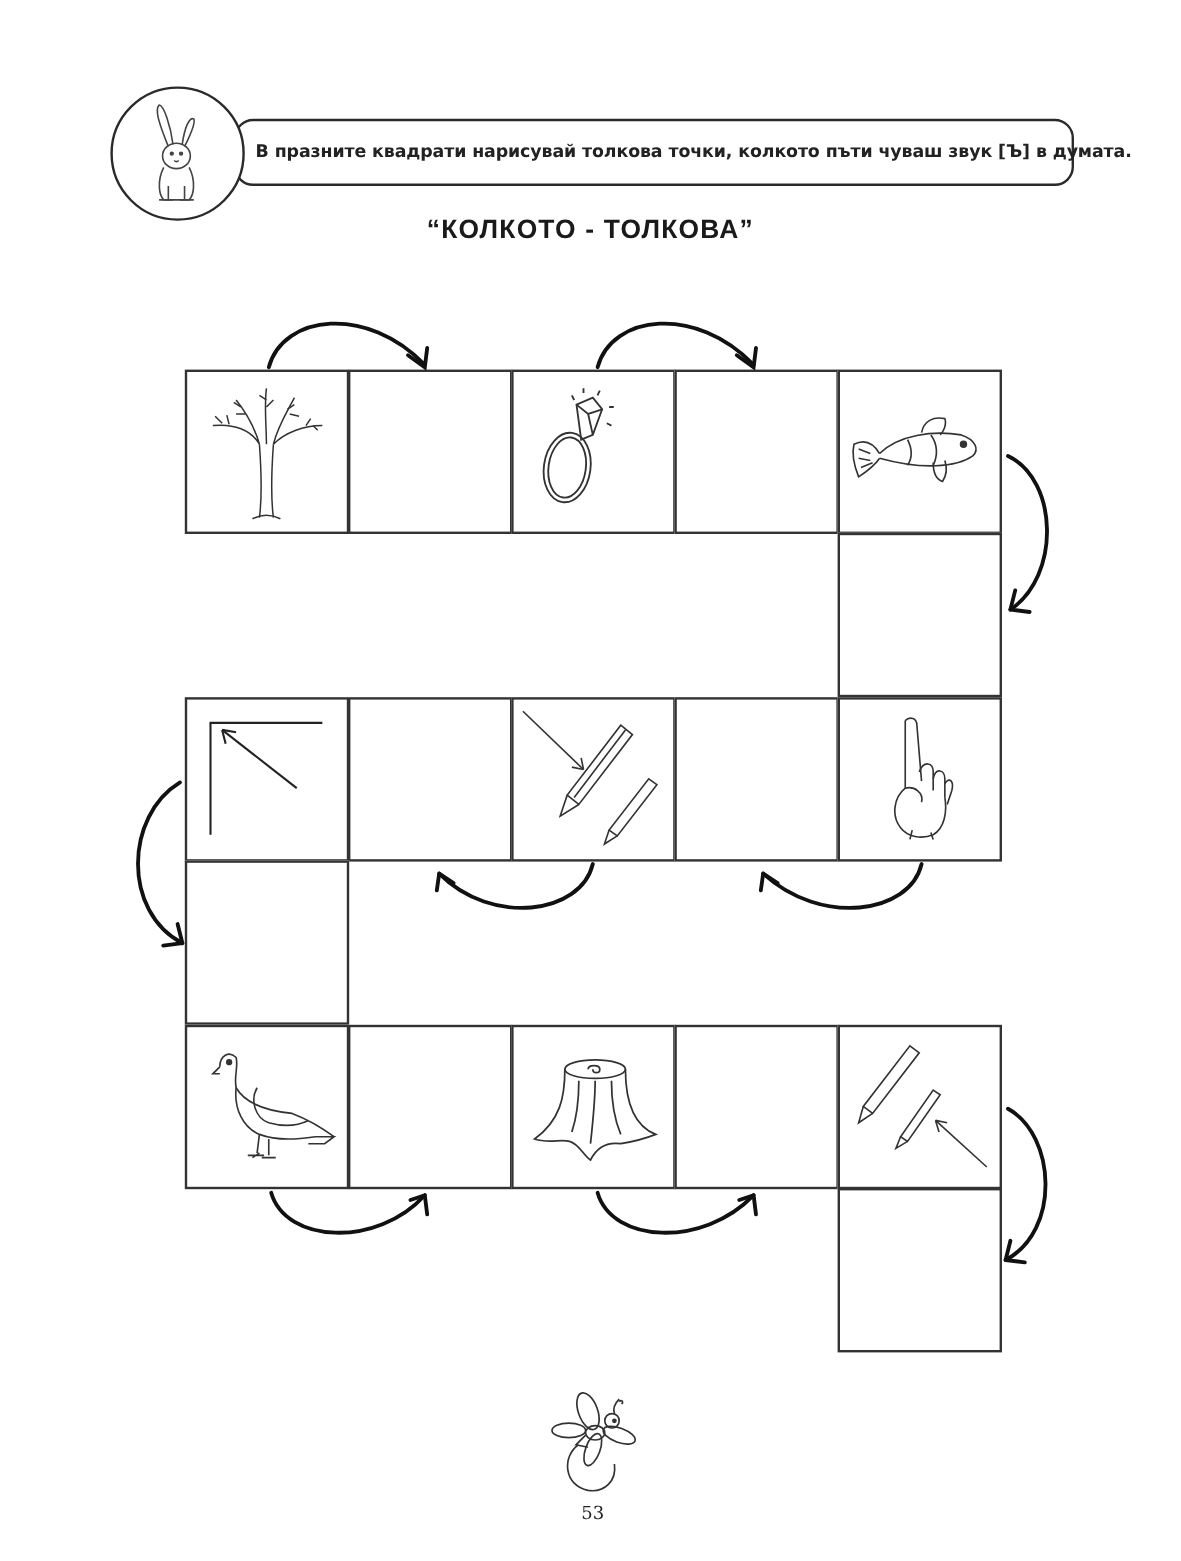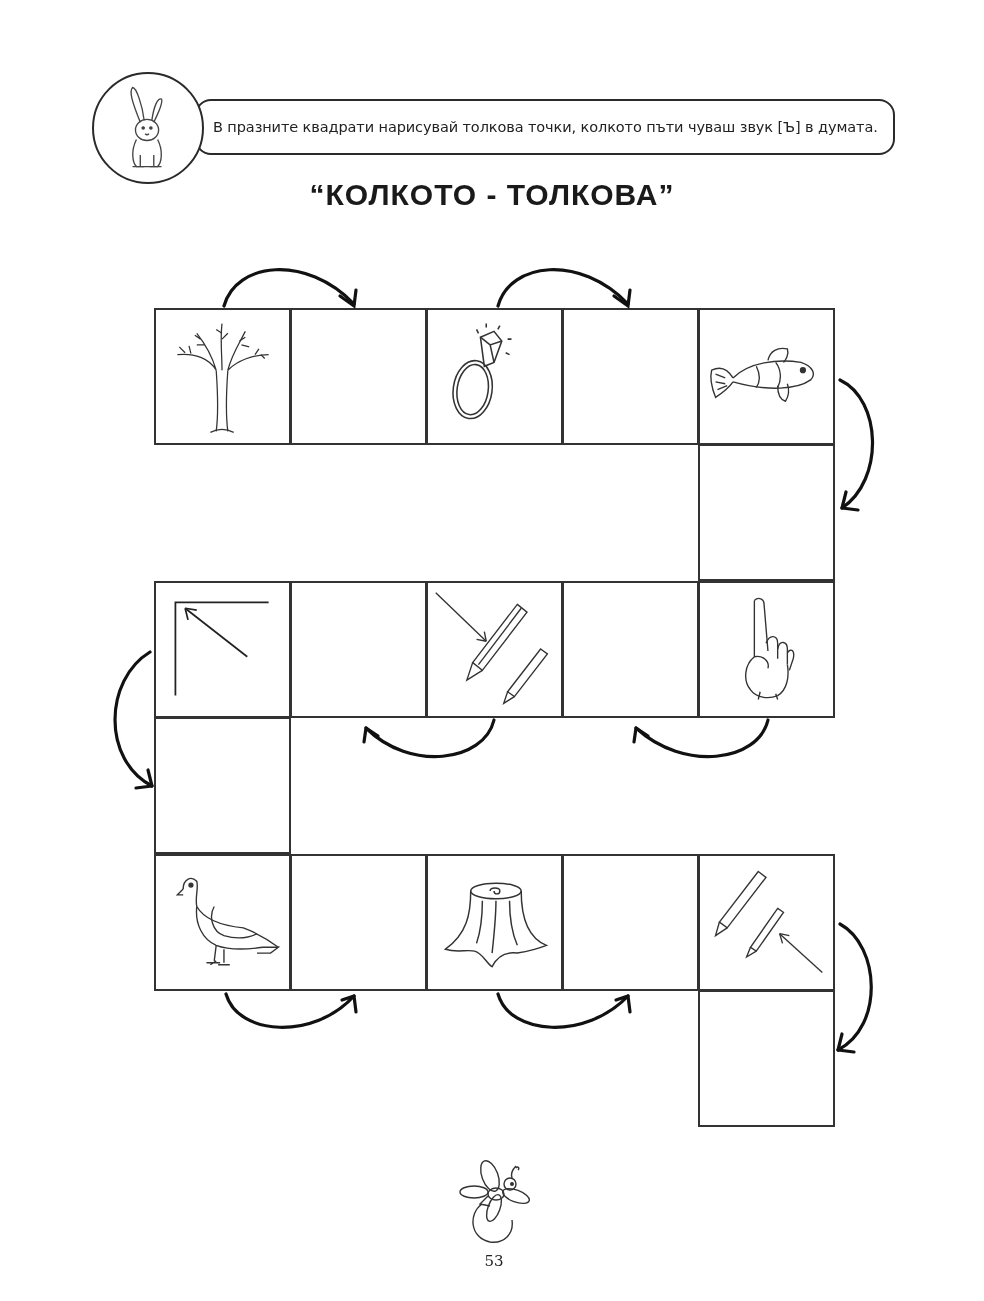--- a/index.html
+++ b/index.html
@@ -1,21 +1,21 @@
 <!DOCTYPE html>
 <html><head>
 <meta charset="utf-8">
 <style>
   html,body{margin:0;padding:0;background:#fff;}
   body{width:984px;height:1301px;position:relative;overflow:hidden;font-family:"DejaVu Sans",sans-serif;color:#1a1a1a;}
   .abs{position:absolute;}
   .banner{left:195px;top:99px;width:700px;height:56px;border:2px solid #2a2a2a;border-radius:16px;box-sizing:border-box;}
-  .banner-text{left:213px;top:99px;height:56px;line-height:56px;font-size:14.5px;color:#222;white-space:nowrap;letter-spacing:-0.1px;}
+  .banner-text{left:213px;top:99px;height:56px;line-height:56px;font-size:14.5px;color:#222;white-space:nowrap;letter-spacing:-0.1px;font-weight:bold;}
   .badge{left:92px;top:72px;width:112px;height:112px;border:2px solid #2a2a2a;border-radius:50%;background:#fff;box-sizing:border-box;}
-  .title{left:0;top:178px;width:984px;text-align:center;font-size:30px;font-weight:bold;letter-spacing:1px;font-family:"Liberation Sans",sans-serif;}
+  .title{left:0;top:178px;width:984px;text-align:center;font-size:22px;font-weight:bold;letter-spacing:1px;font-family:"Liberation Sans",sans-serif;}
   .cell{position:absolute;width:137px;height:137px;border:2px solid #333;box-sizing:border-box;background:#fff;}
   .cell svg{position:absolute;left:0;top:0;width:100%;height:100%;}
   svg.overlay{position:absolute;left:0;top:0;width:984px;height:1301px;pointer-events:none;}
   .pagenum{left:472px;top:1224px;width:44px;text-align:center;font-size:15px;font-family:"DejaVu Serif",serif;color:#222;margin-top:28px;}
 </style>
 </head>
 <body>
 
 <div class="abs banner"></div>
 <div class="abs banner-text">В празните квадрати нарисувай толкова точки, колкото пъти чуваш звук [Ъ] в думата.</div>

